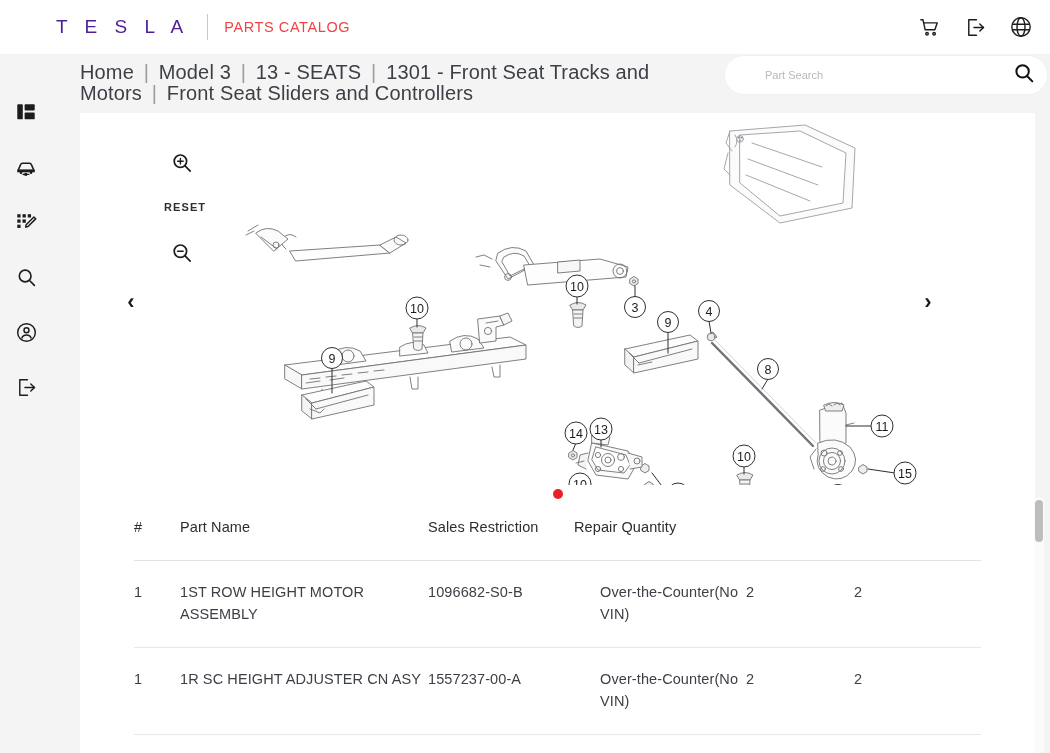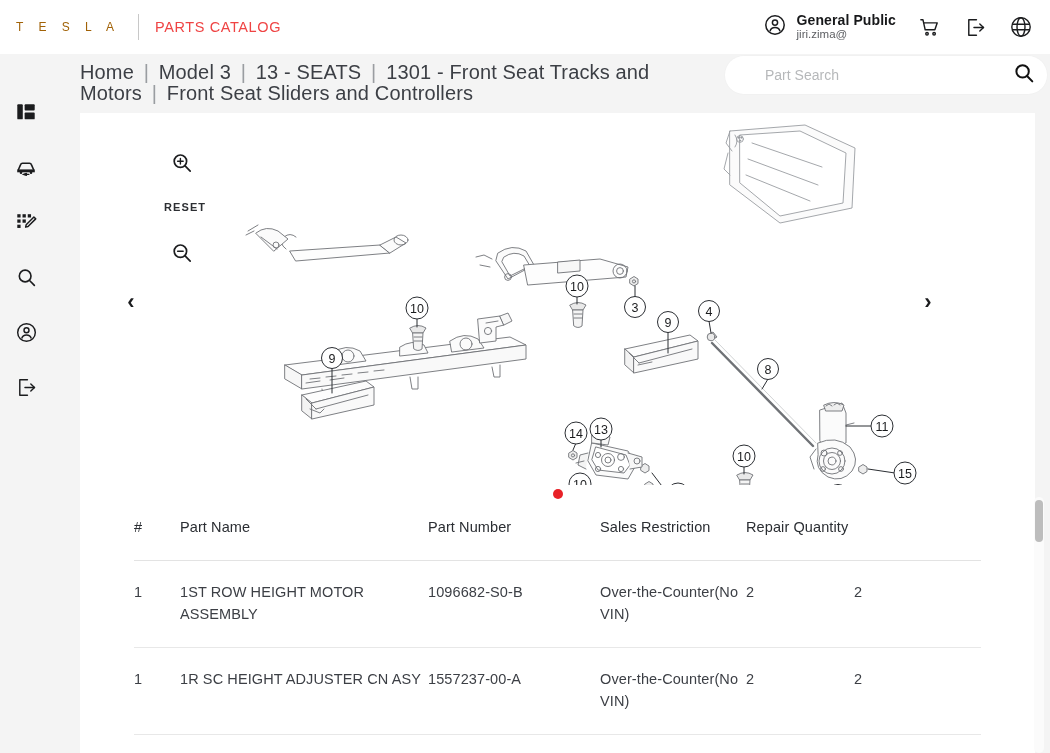--- a/index.html
+++ b/index.html
@@ -13,22 +13,22 @@
 
   
   .topbar {
     position: absolute; left: 0; top: 0; width: 1050px; height: 54px;
     background: #ffffff;
     display: flex; align-items: center;
     z-index: 40;
   }
   .brand { display: flex; align-items: center; padding-left: 16px; }
   .tesla-word {
-    font-size: 12px; letter-spacing: 6px; font-weight: 400;
-    color: #a16207; white-space: nowrap; font-family: "Liberation Sans", sans-serif;
+    font-size: 19px; letter-spacing: 6px; font-weight: 400;
+    color: #4c1d95; white-space: nowrap; font-family: "Liberation Sans", sans-serif; margin-left: 40px;
   }
   .brand-divider {
     width: 1px; height: 26px; background: #c8c8c8; margin: 0 16px 0 18px;
   }
   .catalog-word {
     font-size: 14.5px; letter-spacing: 0.6px; color: #ef4444; white-space: nowrap;
   }
   .topbar-right {
     margin-left: auto; display: flex; align-items: center; gap: 20px;
     padding-right: 16px;
@@ -67,21 +67,21 @@
 
   
   .searchwrap {
     position: absolute; left: 725px; top: 56px; width: 322px; height: 38px;
     background: #ffffff; border-radius: 19px;
     display: flex; align-items: center; z-index: 25;
     box-shadow: 0 0 0 1px rgba(0,0,0,0.012);
   }
   .searchwrap input {
     flex: 1; border: 0; outline: 0; background: transparent;
-    font-size: 14px; color: #701a75; padding-left: 40px;
+    font-size: 11px; color: #701a75; padding-left: 40px;
     font-family: "Liberation Sans", sans-serif;
   }
   .searchwrap input::placeholder { color: #b6b8ba; }
   .search-btn {
     width: 46px; height: 100%; display: flex; align-items: center; justify-content: center;
     cursor: pointer;
   }
 
   
   .panel {
@@ -157,33 +157,20 @@
 <body>
 
 <div class="topbar">
   <div class="brand">
     <div class="tesla-word">T E S L A</div>
     <div class="brand-divider"></div>
     <div class="catalog-word">PARTS CATALOG</div>
   </div>
 
   <div class="topbar-right">
-    <div class="acct">
-      <span>
-        <svg width="24" height="24" viewBox="0 0 24 24" fill="none" stroke="#1b1c1e" stroke-width="1.5">
-          <circle cx="12" cy="12" r="9.2"></circle>
-            <circle cx="12" cy="9.6" r="2.6"></circle>
-          <path d="M7 18.2c.7-2.4 2.5-3.6 5-3.6s4.3 1.2 5 3.6"></path>
-        </svg>
-      </span>
-      <div class="acct-text">
-        <div class="acct-name">General Public</div>
-        <div class="acct-mail">jiri.zima@</div>
-      </div>
-    </div>
 
     <div class="tb-icon">
       <svg width="23" height="23" viewBox="0 0 24 24" fill="none" stroke="#1b1c1e" stroke-width="1.5" stroke-linecap="round" stroke-linejoin="round">
         <path d="M3 4h2.2l2.3 10.4h10.1L20 7.2H6.2"></path>
         <circle cx="9.4" cy="18.6" r="1.3"></circle>
           <circle cx="16.8" cy="18.6" r="1.3"></circle>
       </svg>
     </div>
 
     <div class="tb-icon">
@@ -630,21 +617,20 @@
 
   <div class="dots">
     <div class="dot" style="background:#e82127"></div>
   </div>
 
   <div class="table">
 
     <div class="trow thead">
       <div class="cell c-num">#</div>
       <div class="cell c-name">Part Name</div>
-      <div class="cell c-pn">Part Number</div>
       <div class="cell c-sales">Sales Restriction</div>
       <div class="cell c-rq">Repair Quantity</div>
     </div>
 
     <div class="tbody">
       <div class="trow">
         <div class="cell c-num">1</div>
         <div class="cell c-name">1ST ROW HEIGHT MOTOR ASSEMBLY</div>
         <div class="cell c-pn">1096682-S0-B</div>
         <div class="cell c-sales">Over-the-Counter(No VIN)</div>

